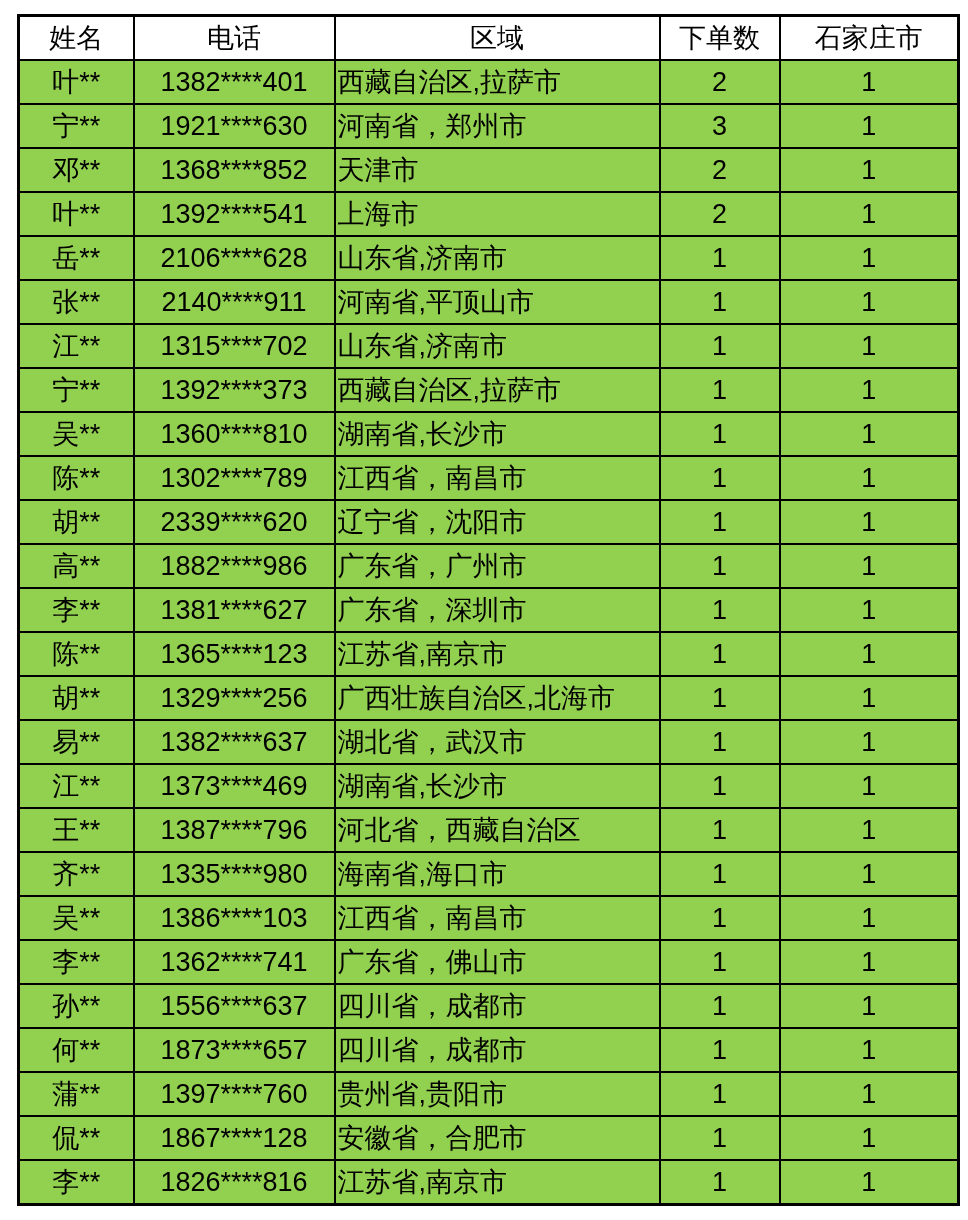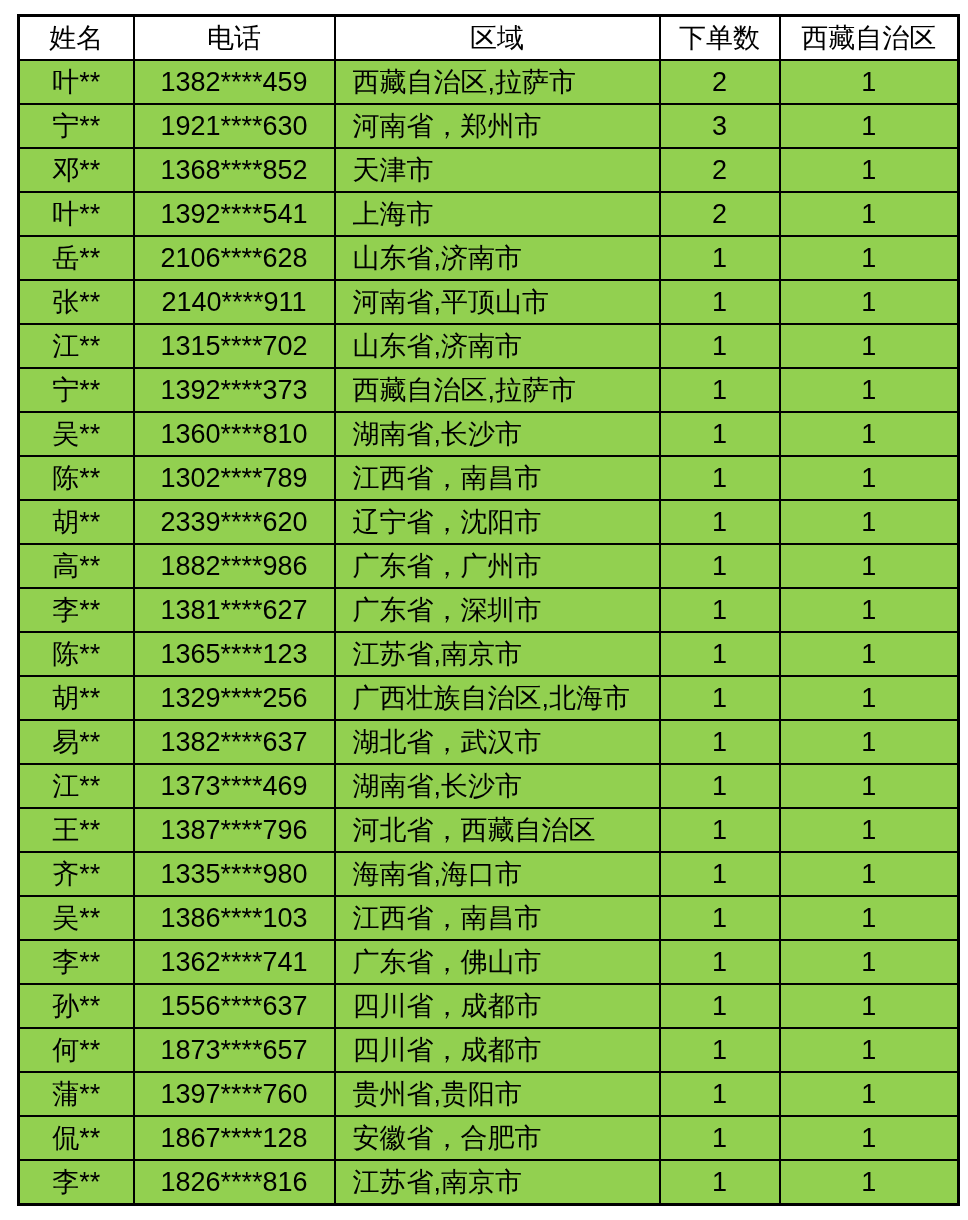--- a/index.html
+++ b/index.html
@@ -50,48 +50,48 @@
   }
   thead th{
     background:var(--header-bg);
     text-align:center;
   }
   tbody td{
     background:var(--row-bg);
   }
   td.col-region{
     text-align:left;
-    padding-left:17px;
+    padding-left:2px;
   }
 </style>
 </head>
 <body>
 
 <div class="page">
   <table class="customer-table">
     <colgroup>
       <col class="col-name">
       <col class="col-phone">
       <col class="col-region">
       <col class="col-orders">
       <col class="col-success">
     </colgroup>
     <thead>
       <tr>
           <th class="col-name">姓名</th>
           <th class="col-phone">电话</th>
           <th class="col-region">区域</th>
           <th class="col-orders">下单数</th>
-          <th class="col-success">西藏自治区</th>
+          <th class="col-success">石家庄市</th>
         </tr>
     </thead>
     <tbody>
         <tr>
           <td class="col-name">叶**</td>
-          <td class="col-phone">1382****459</td>
+          <td class="col-phone">1382****401</td>
           <td class="col-region">西藏自治区,拉萨市</td>
           <td class="col-orders">2</td>
           <td class="col-success">1</td>
         </tr>
         <tr>
           <td class="col-name">宁**</td>
           <td class="col-phone">1921****630</td>
           <td class="col-region">河南省，郑州市</td>
           <td class="col-orders">3</td>
           <td class="col-success">1</td>

